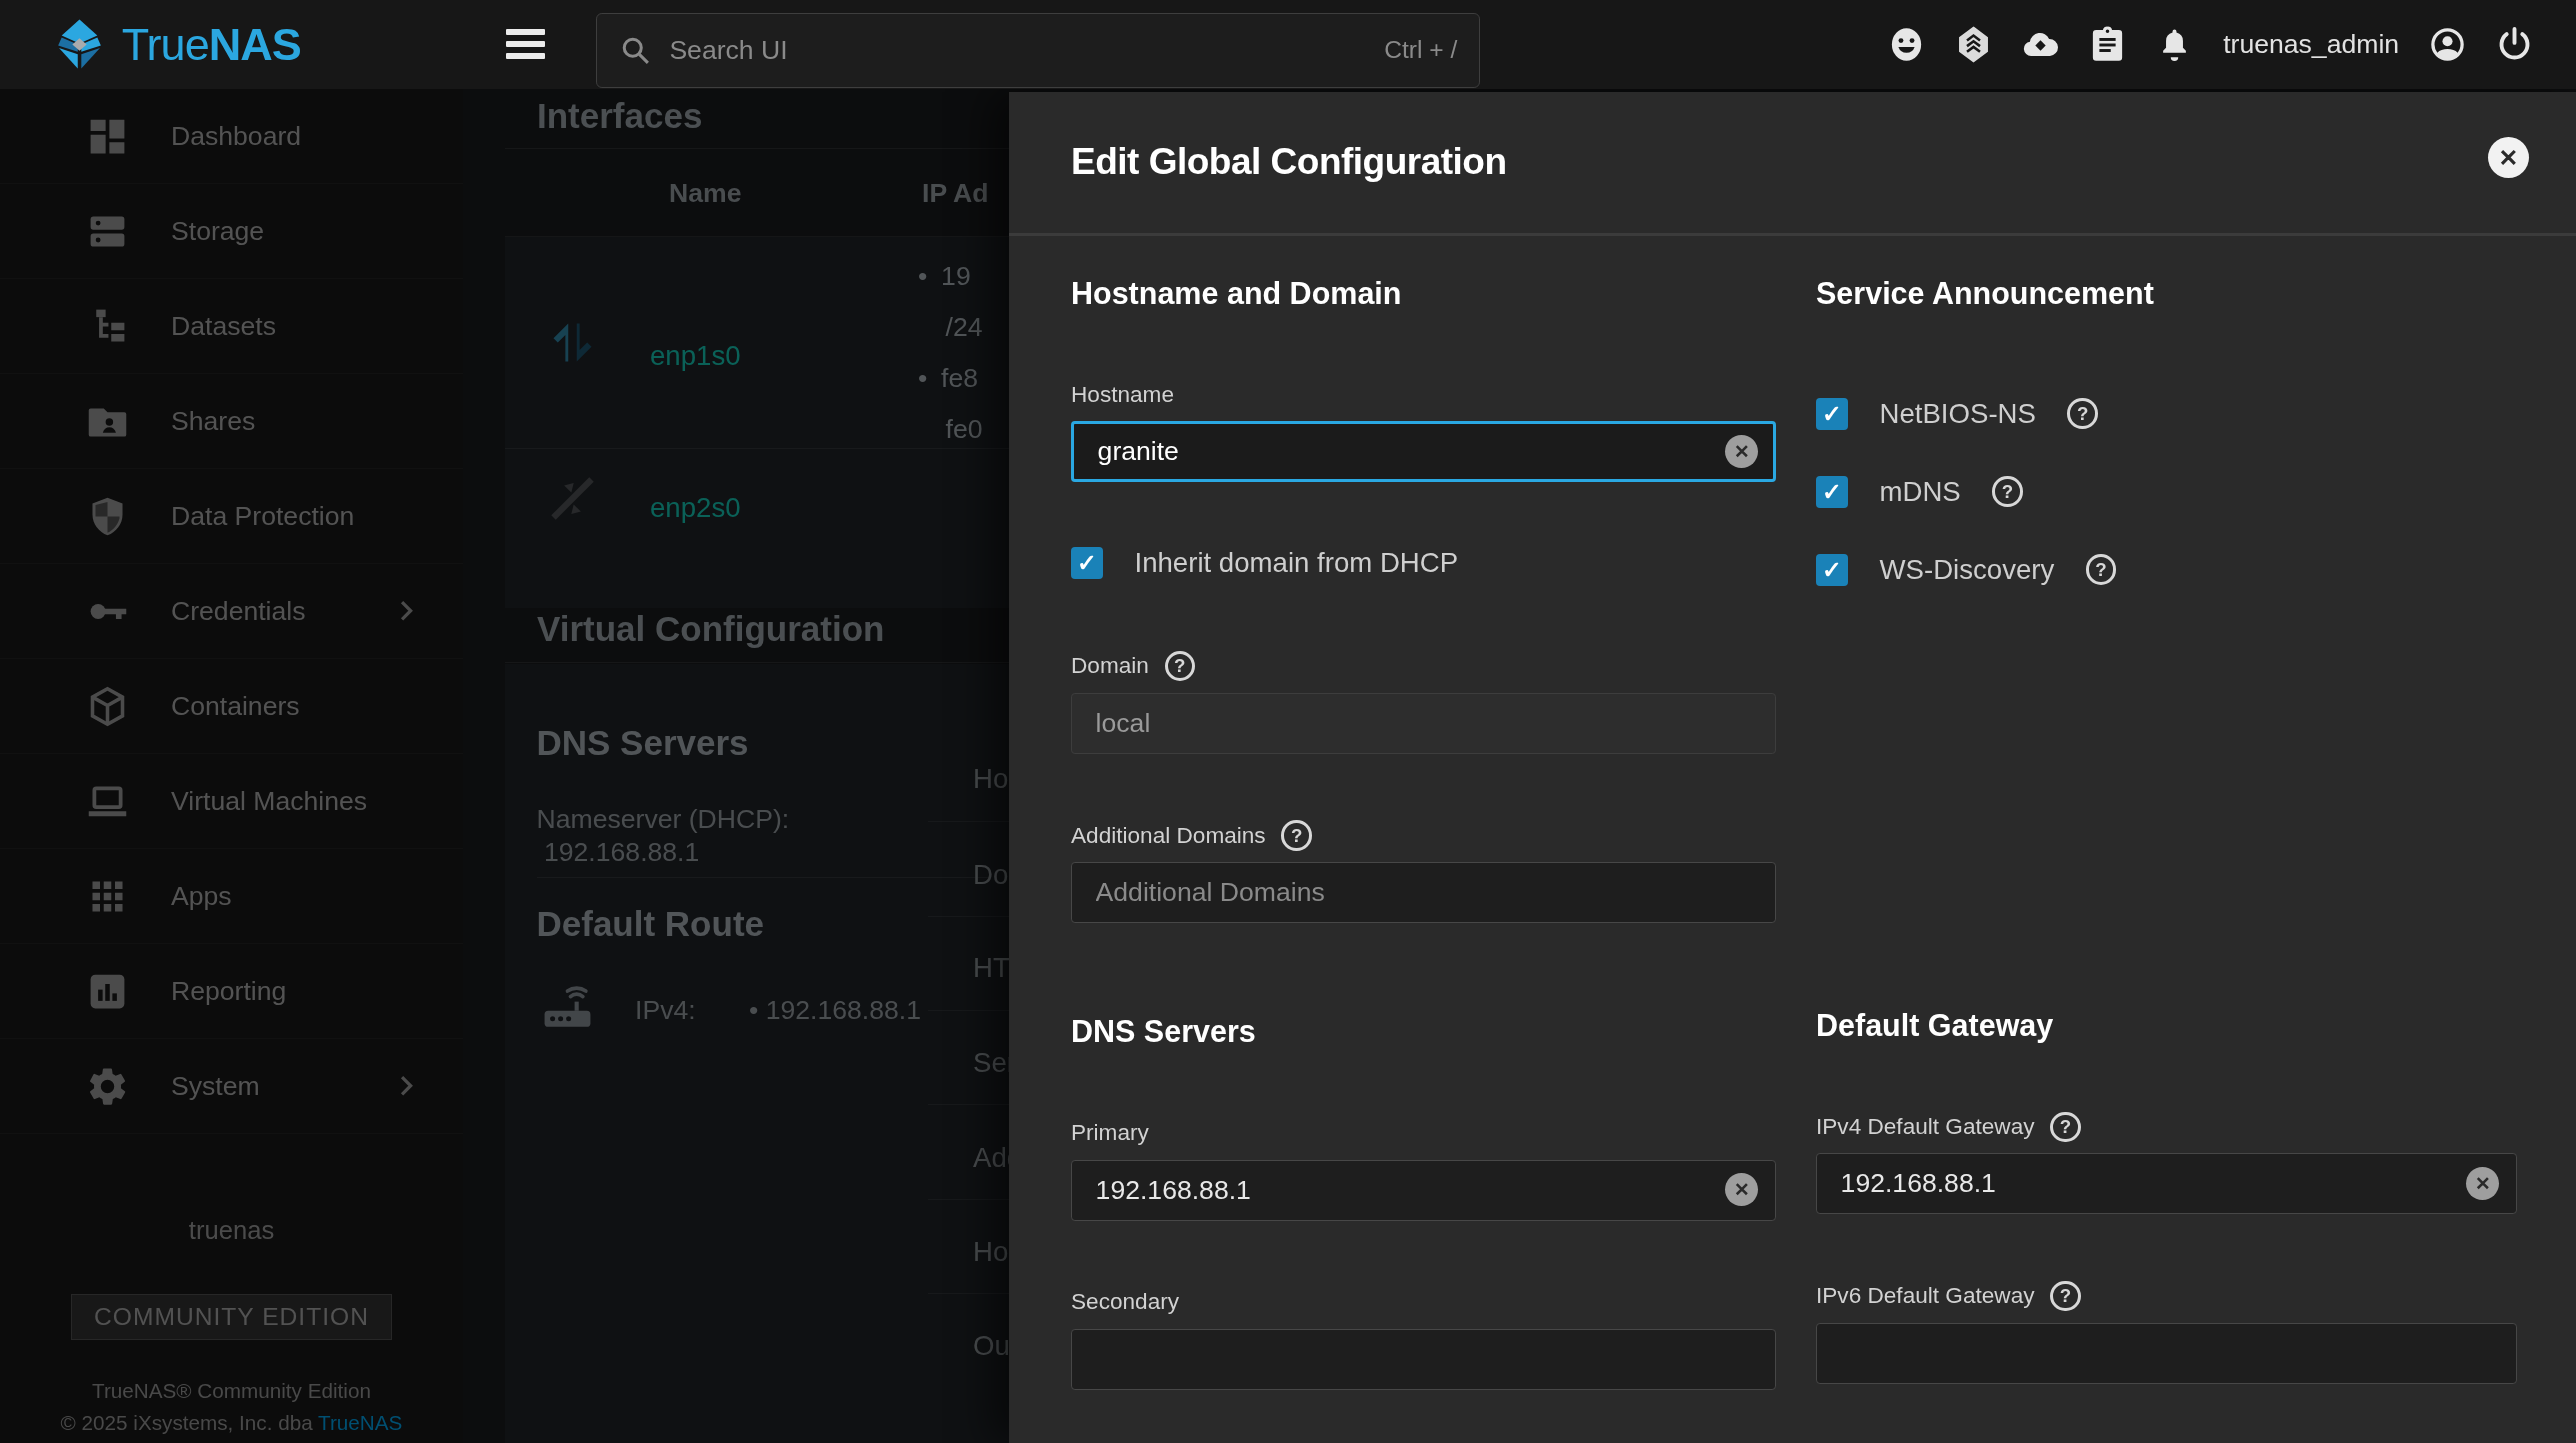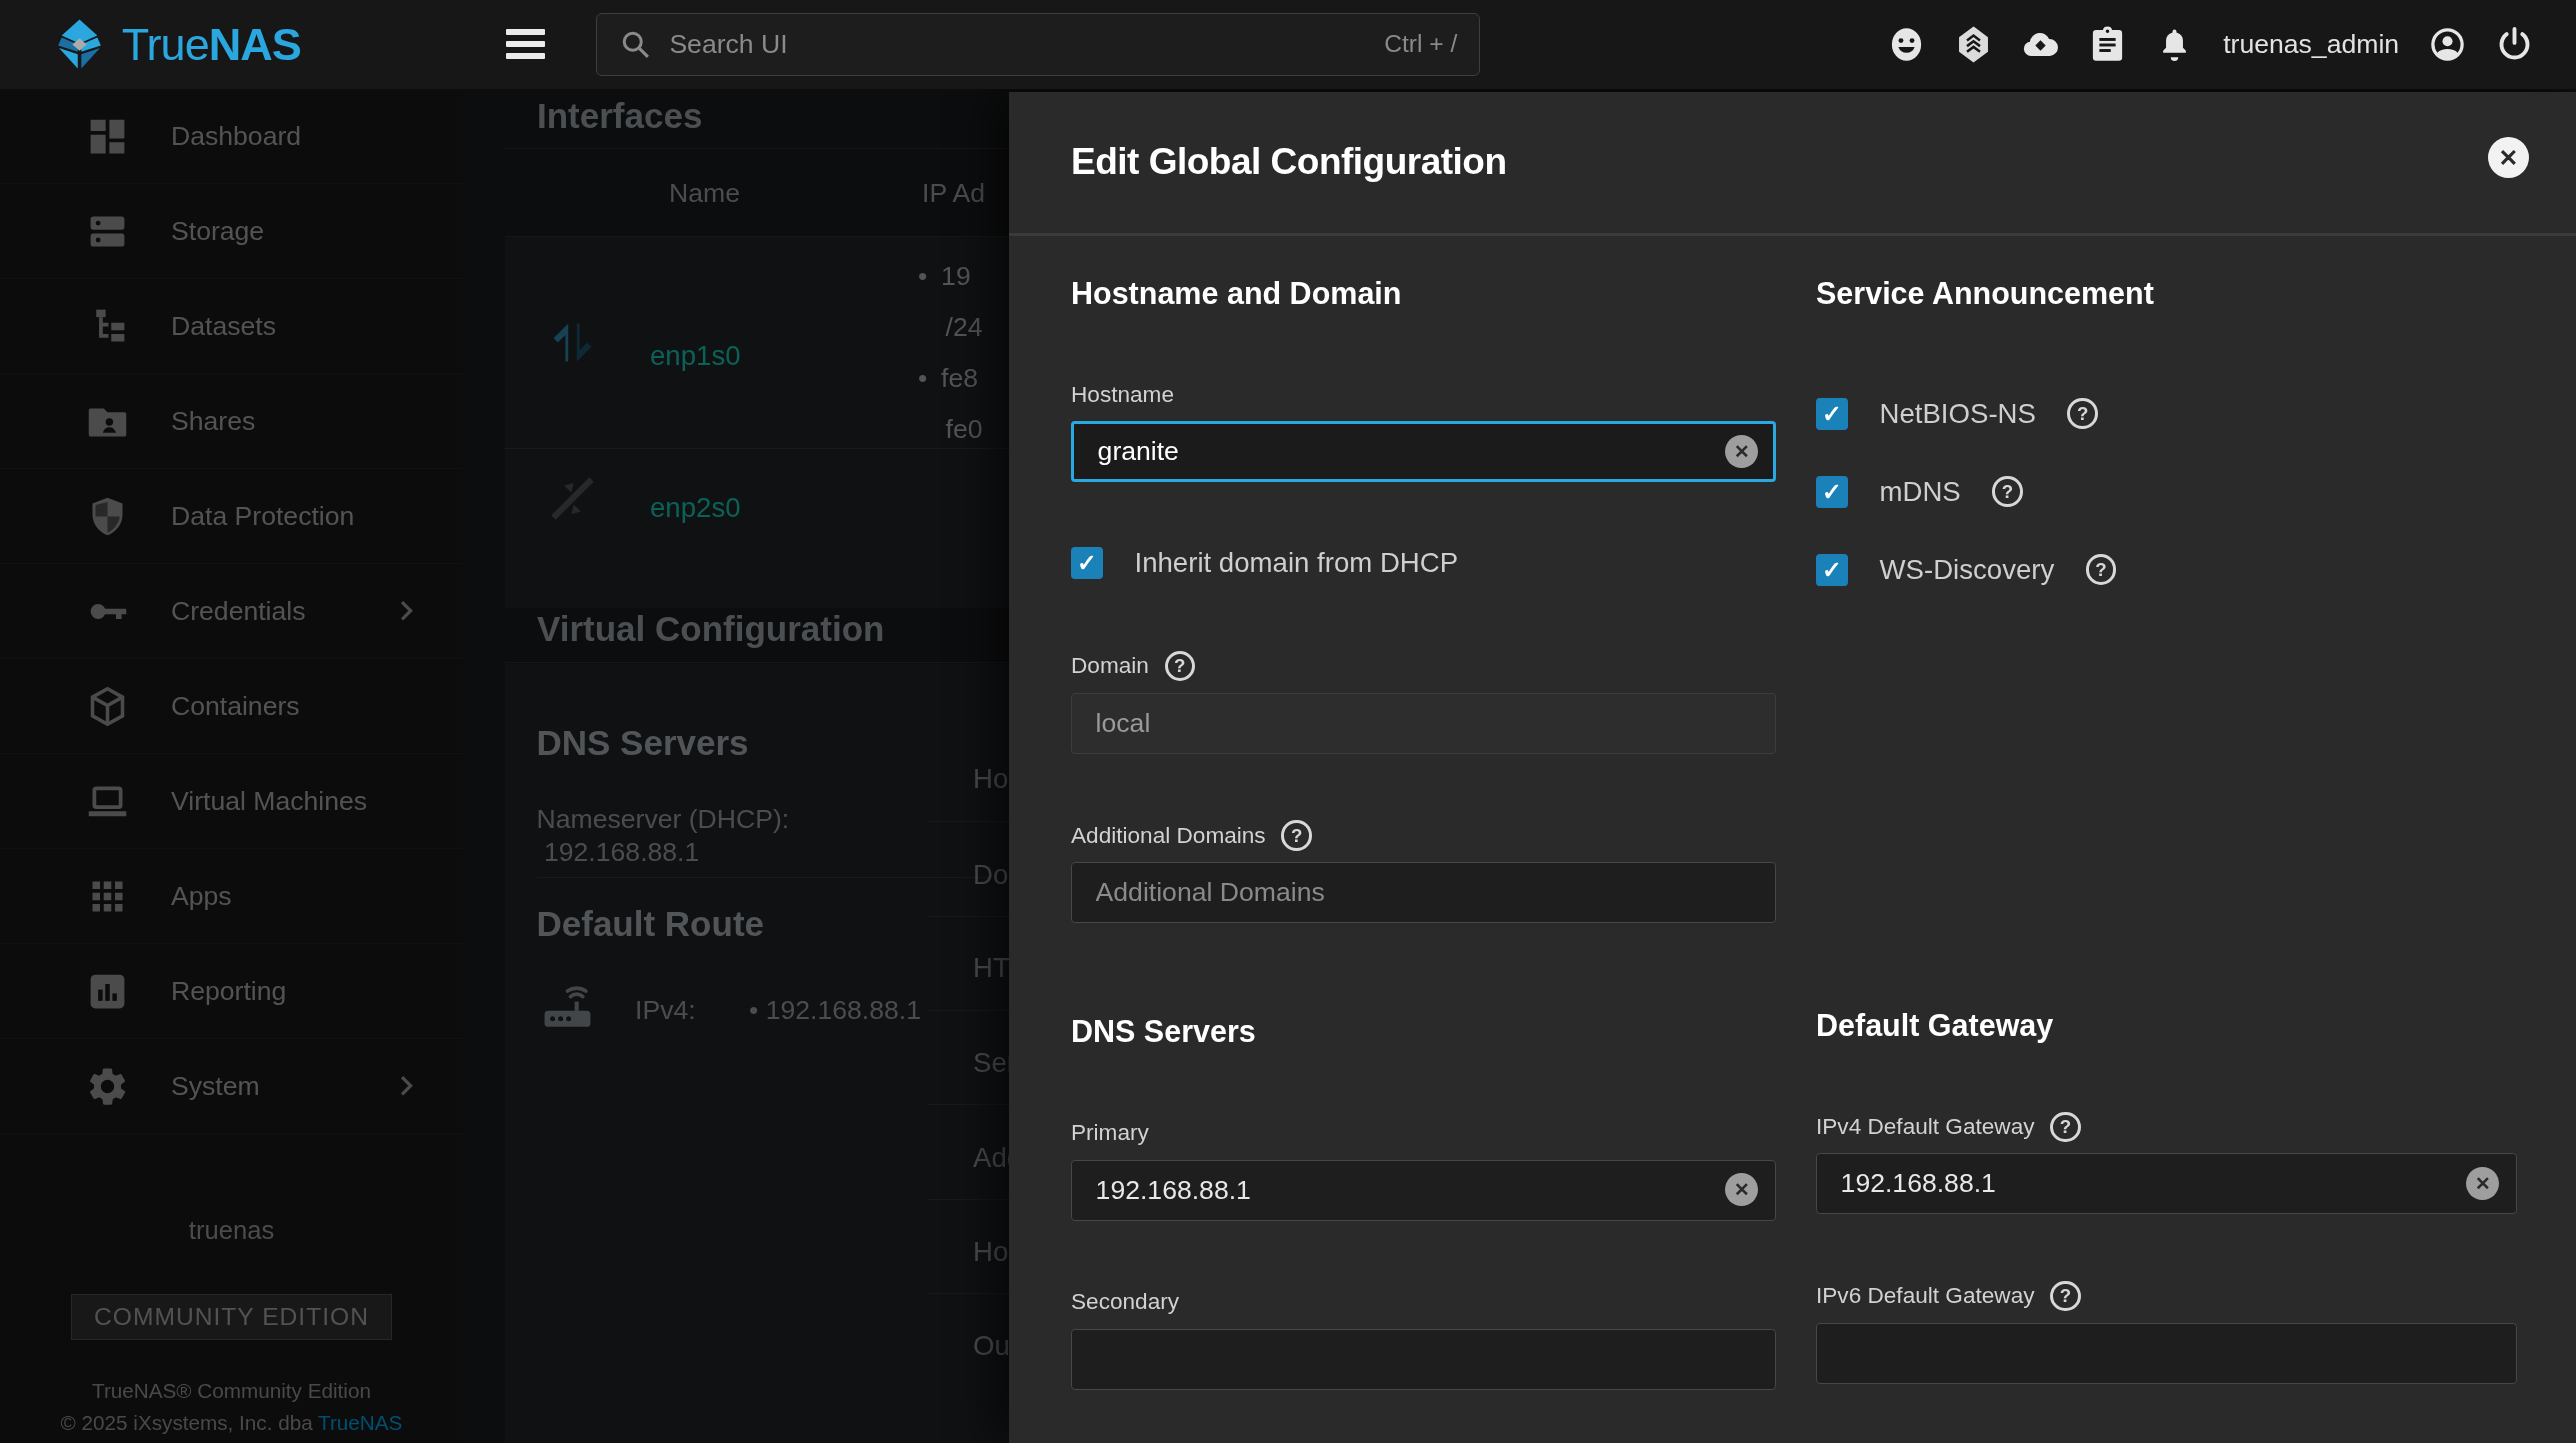--- a/index.html
+++ b/index.html
@@ -14,21 +14,21 @@
   body{font-family:"Liberation Sans", sans-serif;}
   #app{position:relative;width:2576px;height:1443px;overflow:hidden;background:var(--content-bg);}
 
   
   .topbar{position:absolute;left:0;top:0;width:2576px;height:89px;background:var(--topbar-bg);z-index:30;display:flex;align-items:center;}
   .brand{position:absolute;left:51px;top:0;height:89px;display:flex;align-items:center;gap:13.8px;}
   .brand-word{font-size:45px;color:#2ba7e0;letter-spacing:-1px;}
   .brand-word b{font-weight:700;}
   .hamburger{position:absolute;left:506px;top:25.6px;width:39px;height:37px;display:flex;flex-direction:column;justify-content:space-between;padding:3.9px 0;cursor:pointer;}
   .hamburger span{display:block;height:5.9px;background:#ececec;border-radius:1px;}
-  .searchbox{position:absolute;left:596px;top:12.8px;width:884px;height:63px;background:#1d1d1d;border:1px solid #3e3e3e;border-radius:5.9px;display:flex;align-items:center;padding:0 21.7px;gap:17.7px;}
+  .searchbox{position:absolute;left:596px;top:12.8px;width:884px;height:75px;background:#1d1d1d;border:1px solid #3e3e3e;border-radius:5.9px;display:flex;align-items:center;padding:0 21.7px;gap:17.7px;}
   .searchbox input{flex:1;background:transparent;border:none;outline:none;color:#cfcfcf;font-size:26.6px;font-family:inherit;}
   .searchbox input::placeholder{color:#8a8a8a;}
   .search-hint{color:#8a8a8a;font-size:24.6px;white-space:nowrap;}
   .top-icons{position:absolute;right:0;top:0;height:89px;display:flex;align-items:center;gap:22px;padding-right:39px;}
   .tico{width:45px;height:45px;color:#e6e6e6;display:flex;align-items:center;justify-content:center;cursor:pointer;}
   .tico svg{width:39px;height:39px;}
   .username{color:#e2e2e2;font-size:26.6px;margin:0 3.9px;cursor:pointer;}
 
   
   .sidebar{position:absolute;left:0;top:89px;width:463px;bottom:0;background:var(--sidebar-bg);z-index:1;}
@@ -44,21 +44,21 @@
   .sf-line1{color:#8a8a8a;font-size:20.7px;margin-bottom:7.9px;}
   .sf-line2{color:#8a8a8a;font-size:20.7px;}
   .sf-line2 a{color:var(--accent);text-decoration:none;}
 
   
   .content{position:absolute;left:463px;top:89px;right:0;bottom:0;background:var(--content-bg);z-index:1;overflow:hidden;}
   .bg-h1{position:absolute;left:74px;font-size:35px;font-weight:700;color:#8f969b;}
   .hr{position:absolute;left:42px;right:0;height:1px;background:rgba(255,255,255,0.09);}
   .card{position:absolute;left:42px;right:0;background:var(--card-bg);}
   .tbl-head{position:absolute;left:0;right:0;top:0;height:87px;background:var(--card-head-bg);border-bottom:1px solid rgba(255,255,255,0.08);}
-  .th{position:absolute;top:0;height:87px;display:flex;align-items:center;font-weight:400;color:#8b9196;font-size:26.6px;}
+  .th{position:absolute;top:0;height:87px;display:flex;align-items:center;font-weight:700;color:#8b9196;font-size:26.6px;}
   .row-name{color:#14b8a6;font-size:27.6px;margin-top:12px;}
   .ipcol{position:absolute;left:413px;color:#9aa1a6;font-size:26.6px;line-height:51px;}
   .ipcol .b{margin-right:13.8px;}
   .updown svg{width:57px;height:57px;}
   .bg-h2{font-size:35px;font-weight:700;color:#9aa1a6;}
   .bg-sub{color:#8b9196;font-size:26.6px;}
   .clip-label{position:absolute;left:468px;color:#8b9196;font-size:27.6px;white-space:nowrap;}
   .clip-hr{position:absolute;left:423px;width:394px;height:1px;background:rgba(255,255,255,0.07);}
 
   

